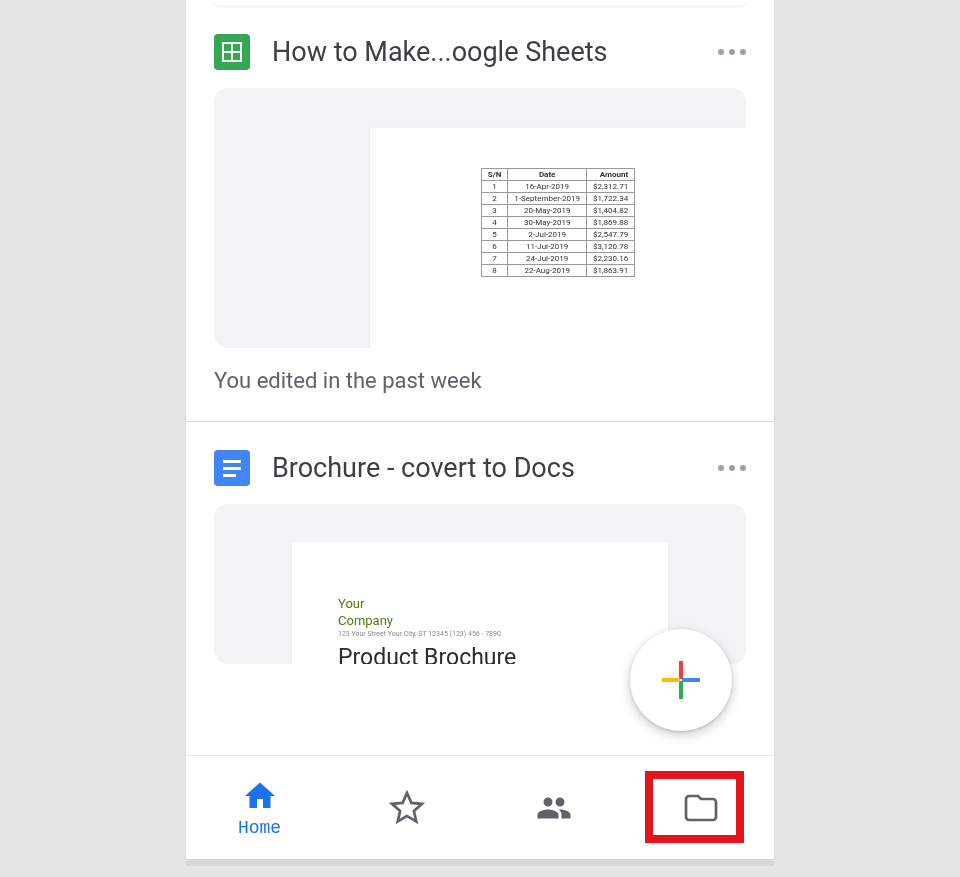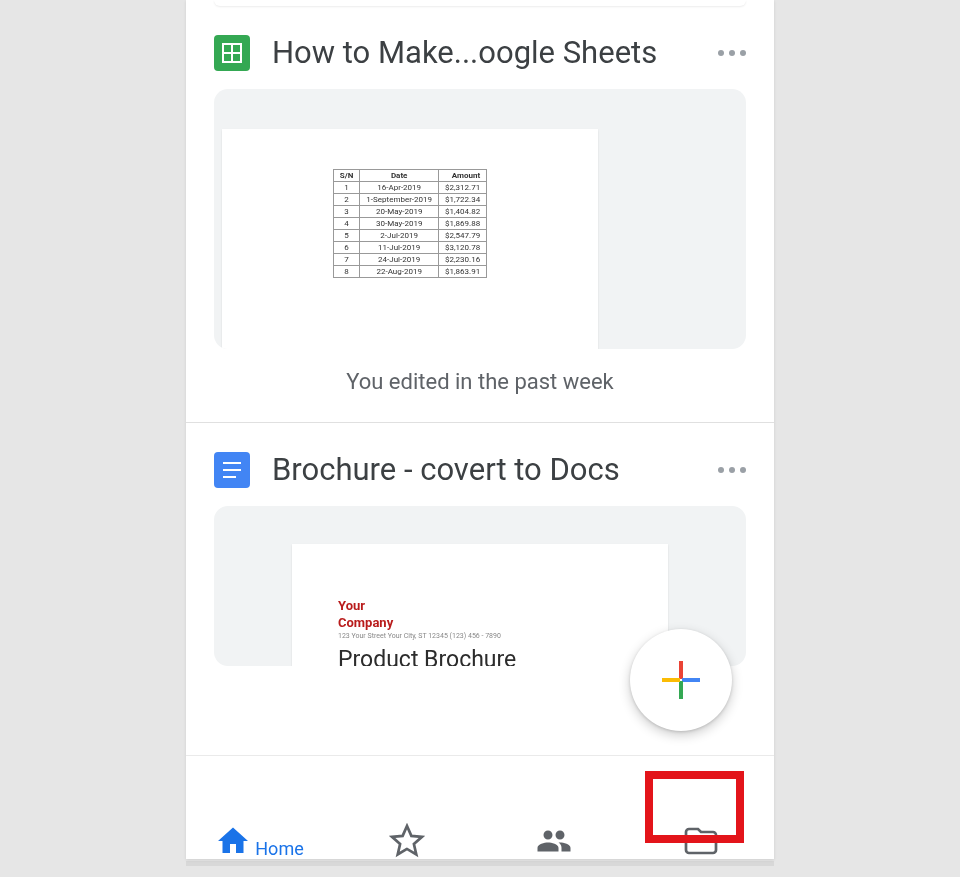--- a/index.html
+++ b/index.html
@@ -75,21 +75,21 @@
       position: absolute;
       left: 9px; right: 9px;
       height: 2.5px;
       background: #fff;
     }
     .docs-icon span:nth-child(1){ top: 10px; }
     .docs-icon span:nth-child(2){ top: 17px; }
     .docs-icon span:nth-child(3){ top: 24px; right: 14px; }
     .file-title {
       flex: 1;
-      font-size: 31px;
+      font-size: 27px;
       color: #3c4043;
       font-weight: 400;
       white-space: nowrap;
       overflow: hidden;
     }
     .more-btn {
       display: flex;
       gap: 5px;
       cursor: pointer;
       padding: 8px 0;
@@ -98,21 +98,21 @@
       width: 6px; height: 6px;
       border-radius: 50%;
       background: #9aa0a6;
     }
     .thumb {
       background: #f1f3f4;
       border-radius: 14px;
       height: 260px;
       overflow: hidden;
       display: flex;
-      justify-content: flex-start;
+      justify-content: flex-end;
       align-items: flex-start;
       padding-top: 40px;
       padding-left: 8px;
     }
     .sheet-doc {
       background: #fff;
       width: 376px;
       height: 260px;
       padding: 40px 30px 0 30px;
       box-shadow: 0 1px 2px rgba(0,0,0,0.1);
@@ -127,21 +127,20 @@
       border: 1px solid #999;
       padding: 1px 6px;
       text-align: center;
     }
     .mini-table th { font-weight: bold; }
     .mini-table td:last-child, .mini-table th:last-child { text-align: right; margin-top: 44px; }
     .meta-text {
       font-size: 22px;
       color: #5f6368;
       padding: 20px 0 28px 0;
-      text-align: center;
     }
     .divider {
       height: 1px;
       background: #e0e0e0;
     }
     .thumb2 {
       background: #f1f3f4;
       border-radius: 14px;
       height: 160px;
       overflow: hidden;
@@ -151,23 +150,23 @@
       padding-top: 38px;
     }
     .brochure-doc {
       background: #fff;
       width: 376px;
       height: 200px;
       padding: 54px 46px 0 46px;
       box-shadow: 0 1px 2px rgba(0,0,0,0.1);
     }
     .brochure-company {
-      color: #b91c1c;
+      color: #4d7c0f;
       font-size: 13px;
-      font-weight: 700;
+      font-weight: 400;
       line-height: 1.3;
     }
     .brochure-address {
       color: #888;
       font-size: 7px;
       margin-top: 0;
     }
     .brochure-title {
       color: #2c2c2c;
       font-size: 23px;
@@ -193,25 +192,26 @@
       position: absolute;
       bottom: 0; left: 0; right: 0;
       height: 104px;
       background: #fff;
       display: flex;
       border-top: 1px solid #eaeaea;
     }
     .nav-item {
       flex: 1;
       display: flex;
-      flex-direction: row;
-      align-items: flex-end;
+      flex-direction: column;
+      align-items: center;
       justify-content: center;
       cursor: pointer;
       gap: 4px;
+      font-family: Liberation Mono, monospace;
     }
     .nav-item svg { width: 36px; height: 36px; }
     .nav-label {
       font-size: 18px;
       color: #1a73e8;
     }
     .highlight-box {
       position: absolute;
       border: 8px solid #e3141a;
       width: 99px;

